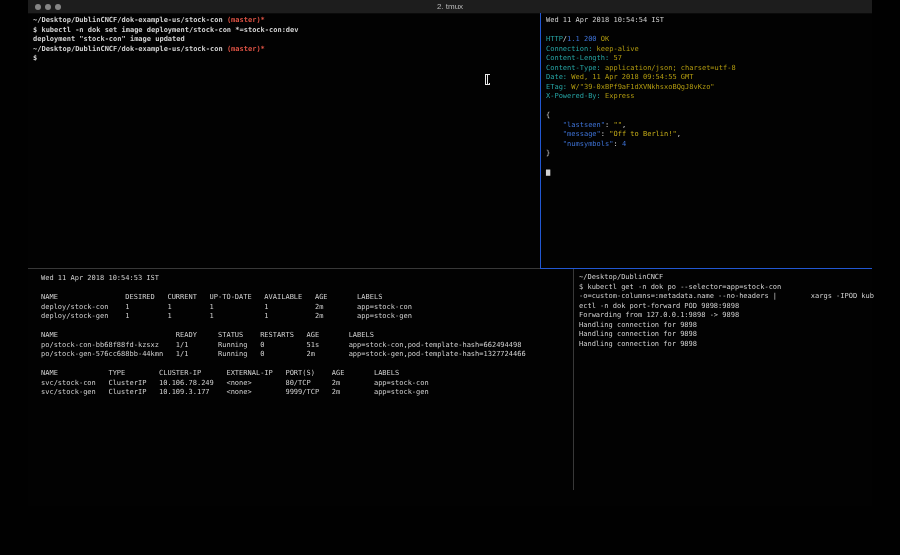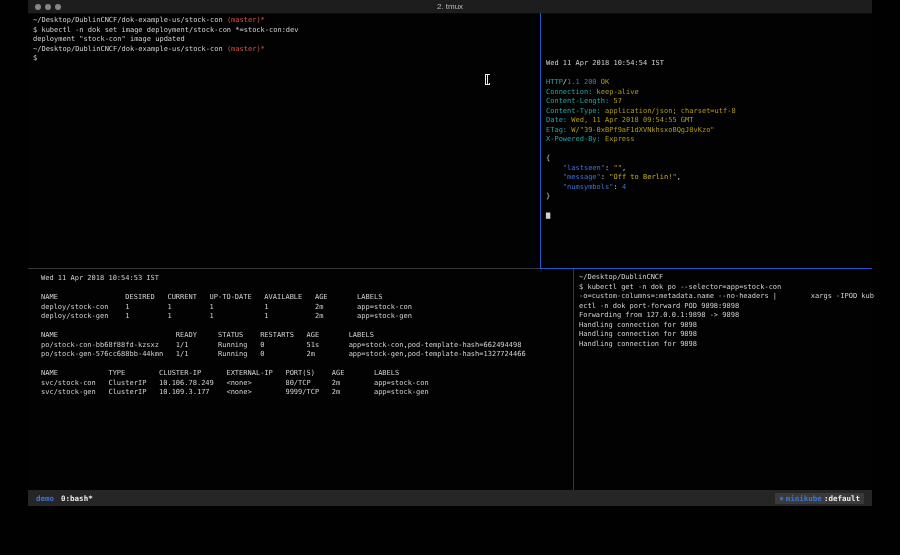--- a/index.html
+++ b/index.html
@@ -10,22 +10,22 @@
   .titlebar{position:absolute;left:0;top:0;width:100%;height:13px;background:#1d1d1d;
             border-bottom:1px solid #0a0a0a;display:flex;align-items:center;}
   .lights{position:absolute;left:7px;top:0;height:13px;display:flex;align-items:center;gap:4px;}
   .light{width:6px;height:6px;border-radius:50%;background:#868686;display:inline-block;}
   .wtitle{width:100%;text-align:center;font-family:"Liberation Sans",sans-serif;
           font-size:8px;color:#b9b9b9;line-height:13px;}
   
   .pane{position:absolute;font-size:7px;line-height:9.5px;color:#d2d2d2;white-space:pre;
         overflow:hidden;padding:3px 0 0 5px;}
   .tline{min-height:9.5px;}
-  #pane-tl{left:0;top:13px;width:511px;height:255px;}
-  #pane-tr{left:513px;top:13px;width:331px;height:255px;margin-top:43px;}
+  #pane-tl{left:0;top:13px;width:511px;height:255px;font-weight:bold;}
+  #pane-tr{left:513px;top:13px;width:331px;height:255px;}
   #pane-bl{left:8px;top:269px;width:544px;height:221px;padding-top:5px;}
   #pane-br{left:546px;top:269px;width:298px;height:221px;padding-top:4px;}
   
   .vborder-active{position:absolute;left:512px;top:13px;width:1px;height:256px;background:#2257d2;}
   .hborder-active{position:absolute;left:512px;top:268px;width:332px;height:1px;background:#2257d2;}
   .hborder-dim{position:absolute;left:0;top:268px;width:512px;height:1px;background:#383838;}
   .vborder-dim{position:absolute;left:545px;top:269px;width:1px;height:221px;background:#383838;}
   
   .statusbar{position:absolute;left:0;top:490px;width:100%;height:16px;background:#262626;
              display:flex;align-items:center;justify-content:space-between;
@@ -64,26 +64,15 @@
     <div class="hborder-dim"></div>
     <div class="vborder-dim"></div>
 
     <svg class="mouse" viewBox="0 0 7 11" xmlns="http://www.w3.org/2000/svg">
       <path d="M1 0 h2 v1 h-1 v9 h1 v1 h-2 M4 0 h2 v1 h-1 M4 10 h1 v-1 h1 v2 h-2" fill="#e8e8e8"></path>
       <rect x="3" y="1" width="1" height="9" fill="#e8e8e8"></rect>
       <rect x="1" y="0" width="5" height="1" fill="#e8e8e8"></rect>
       <rect x="1" y="10" width="5" height="1" fill="#e8e8e8"></rect>
     </svg>
 
-    <div class="statusbar">
-      <div class="status-left">
-        <span class="sess">demo</span>
-        <span class="winlabel">0:bash*</span>
-      </div>
-      <div class="status-right">
-        <span class="kicon">⎈</span>
-        <span class="kctx">minikube</span>
-        <span class="kns">:default</span>
-      </div>
-    </div>
 
   </div>
 </div>
 
 </body></html>

